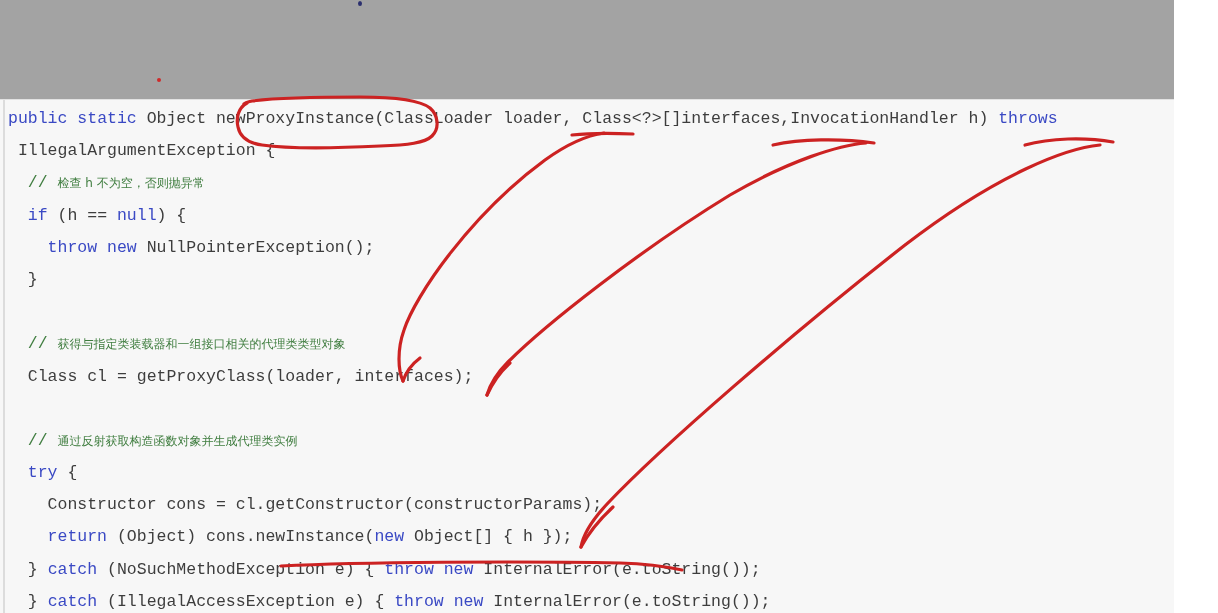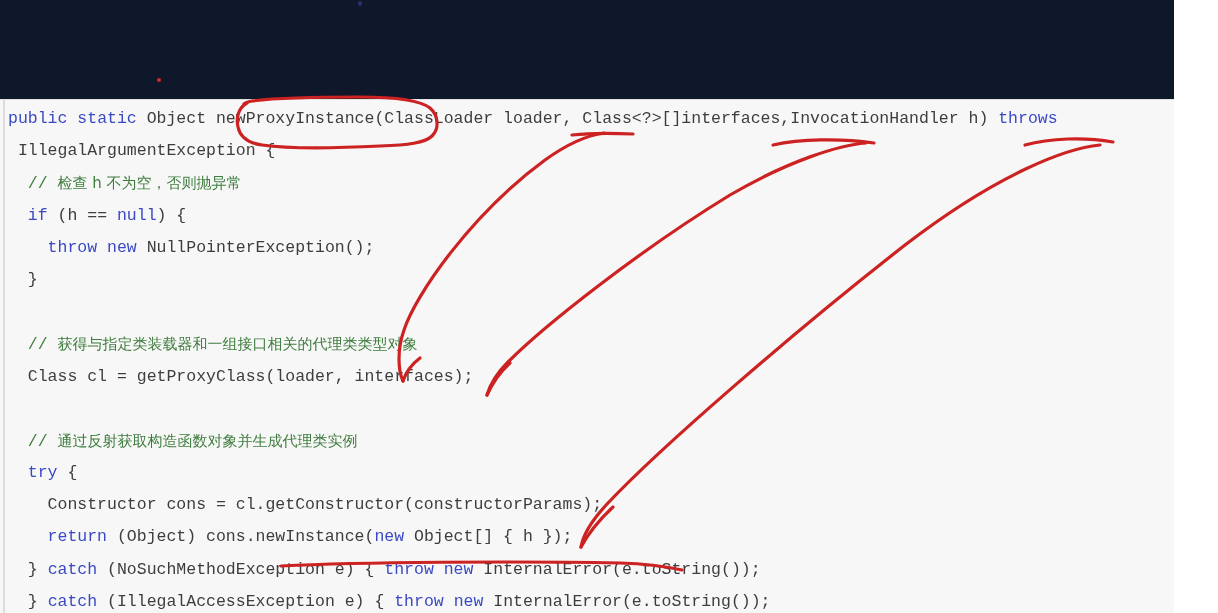--- a/index.html
+++ b/index.html
@@ -8,21 +8,21 @@
     padding: 0;
     background: #ffffff;
   }
   body {
     font-family: "Liberation Mono", "DejaVu Sans Mono", monospace;
   }
   #screen {
     position: relative;
     width: 1174px;
     height: 613px;
-    background: #0f172a;
+    background: #a3a3a3;
     overflow: hidden;
   }
   
   .stray-dot {
     position: absolute;
     border-radius: 50%;
   }
   #dot-blue {
     left: 358px; top: 1px;
     width: 4px; height: 5px;
@@ -64,21 +64,21 @@
     white-space: pre;
     color: #3b3b3b;
     letter-spacing: 0px;
   }
   .ln { display: block; height: 32.2px; }
   .kw   { color: #3a49c4; }          
   .plain{ color: #3d3d3d; }
   .cmt  { color: #3f7d3f; }          
   .cmt-cn {
      font-family: "DejaVu Sans", "Liberation Sans", sans-serif;
-     font-size: 15px;
+     font-size: 12px;
      margin-top: 35px;
   }
 
   
   #annotations {
     position: absolute;
     left: 0; top: 0;
     width: 1218px; height: 613px;
     pointer-events: none;
   }

